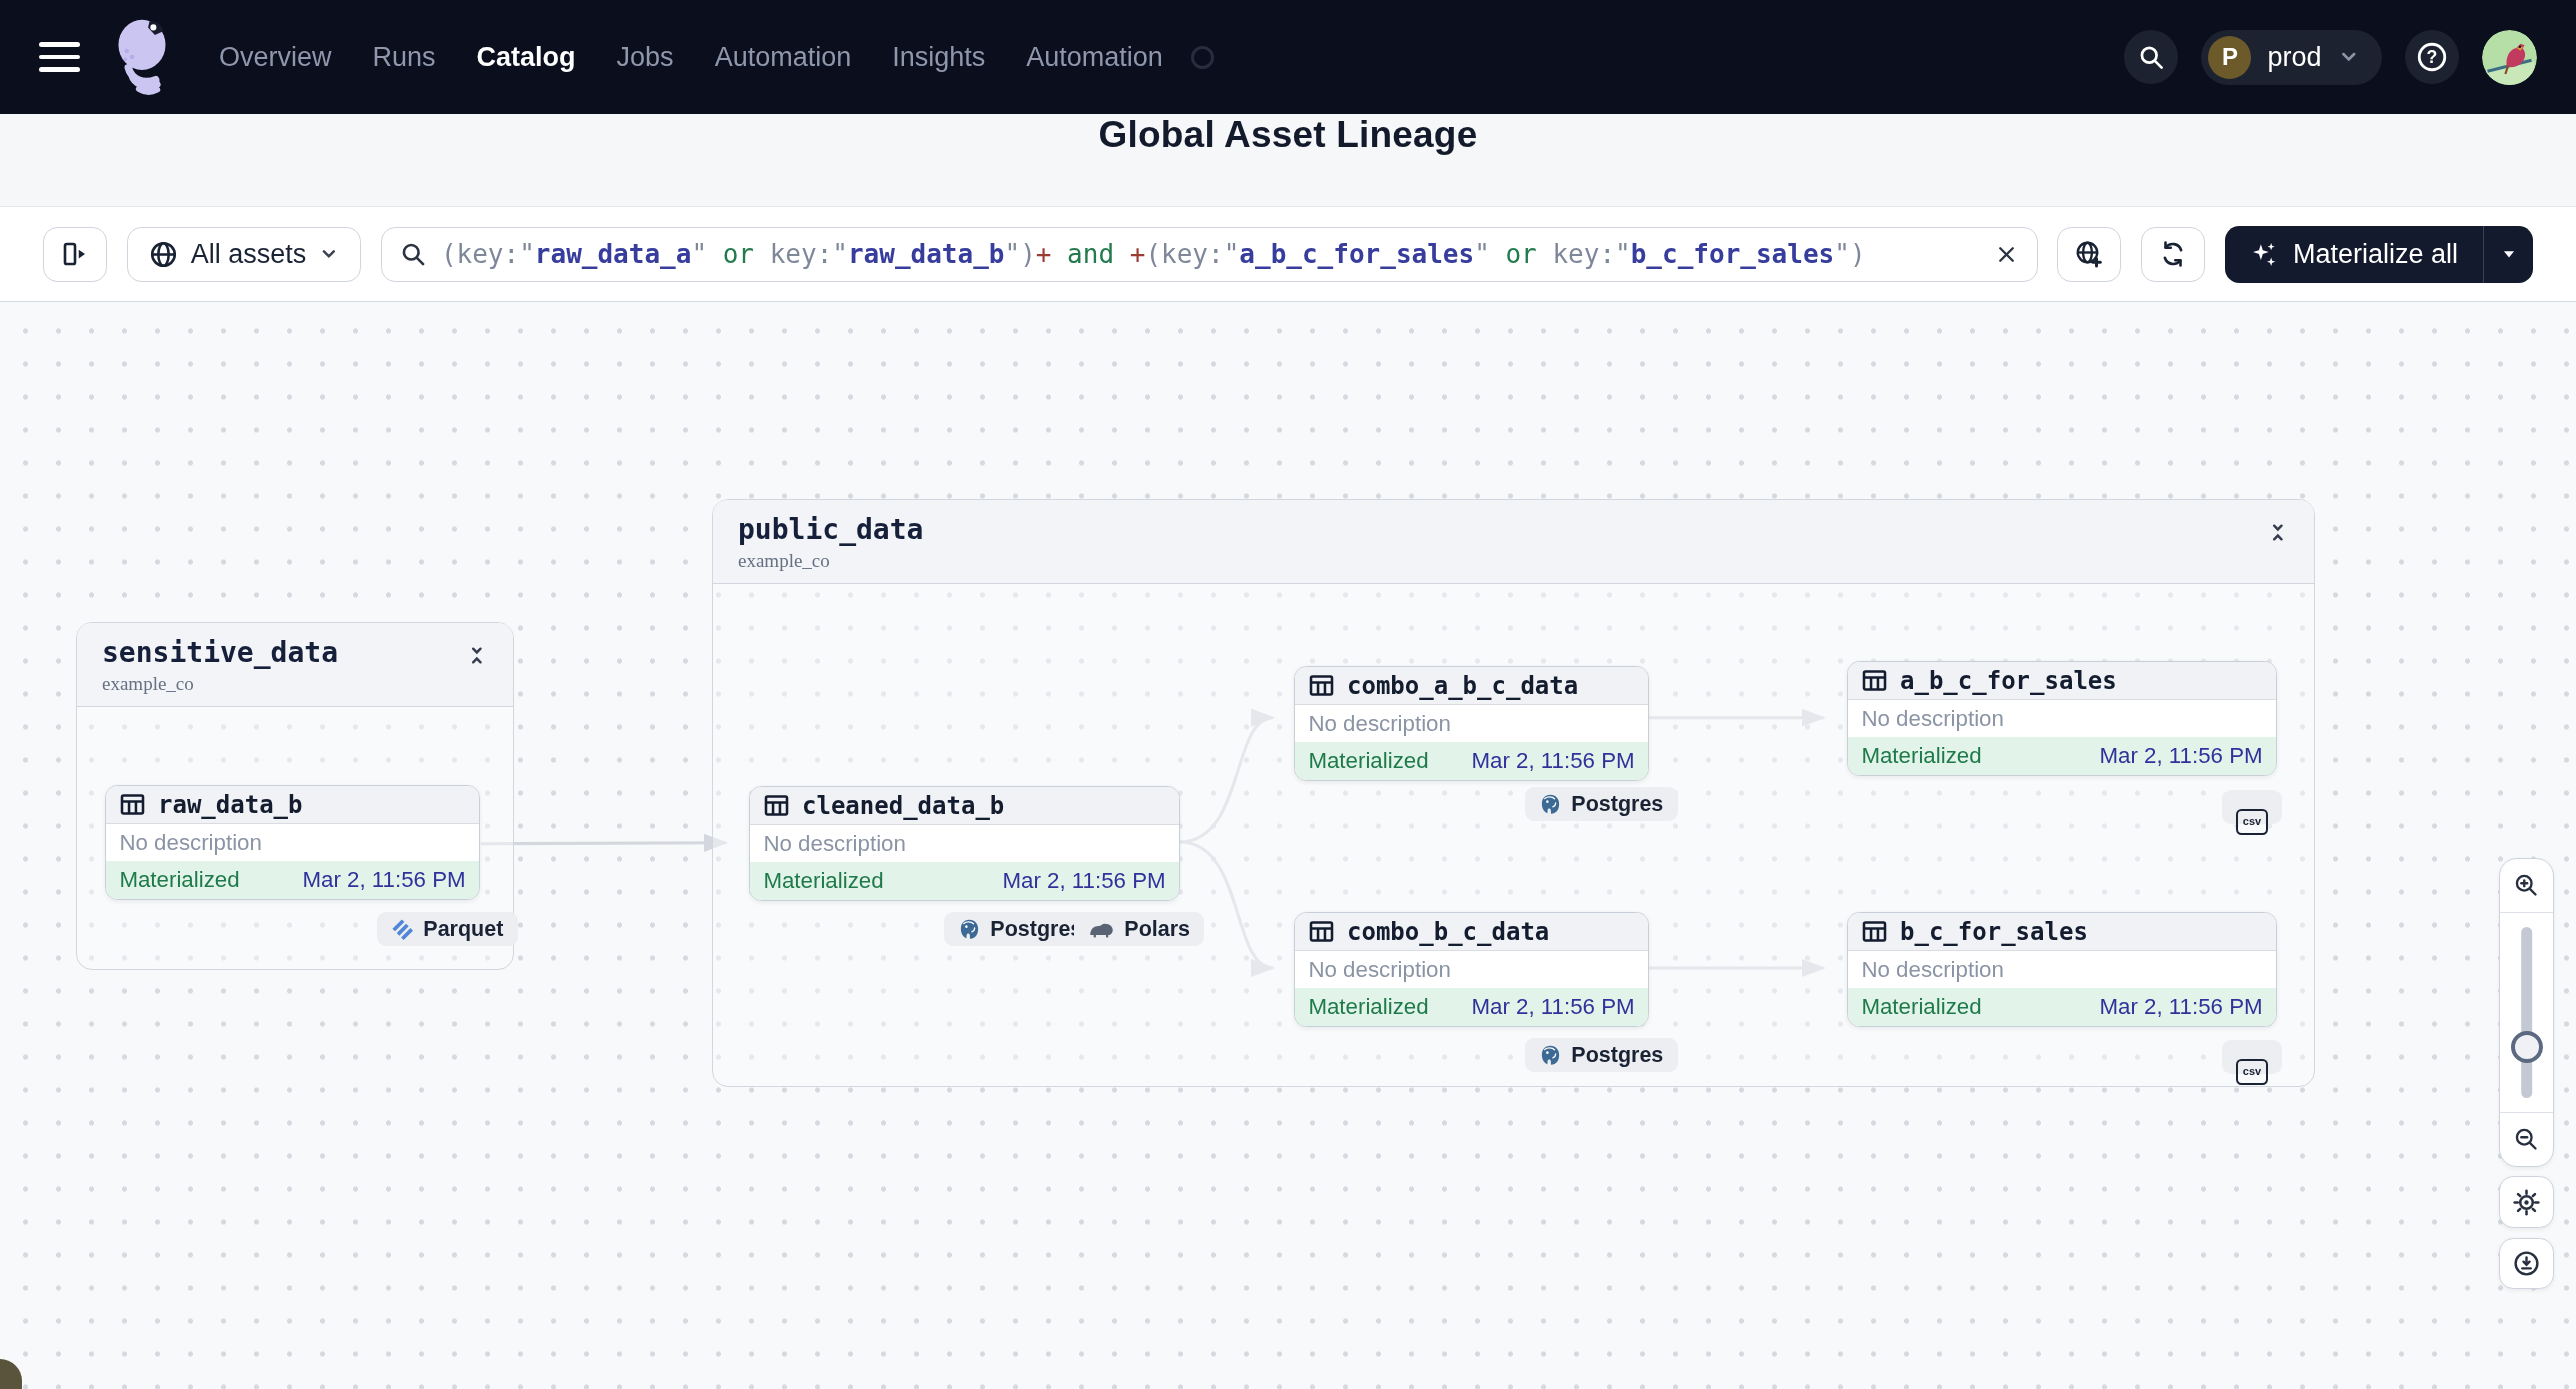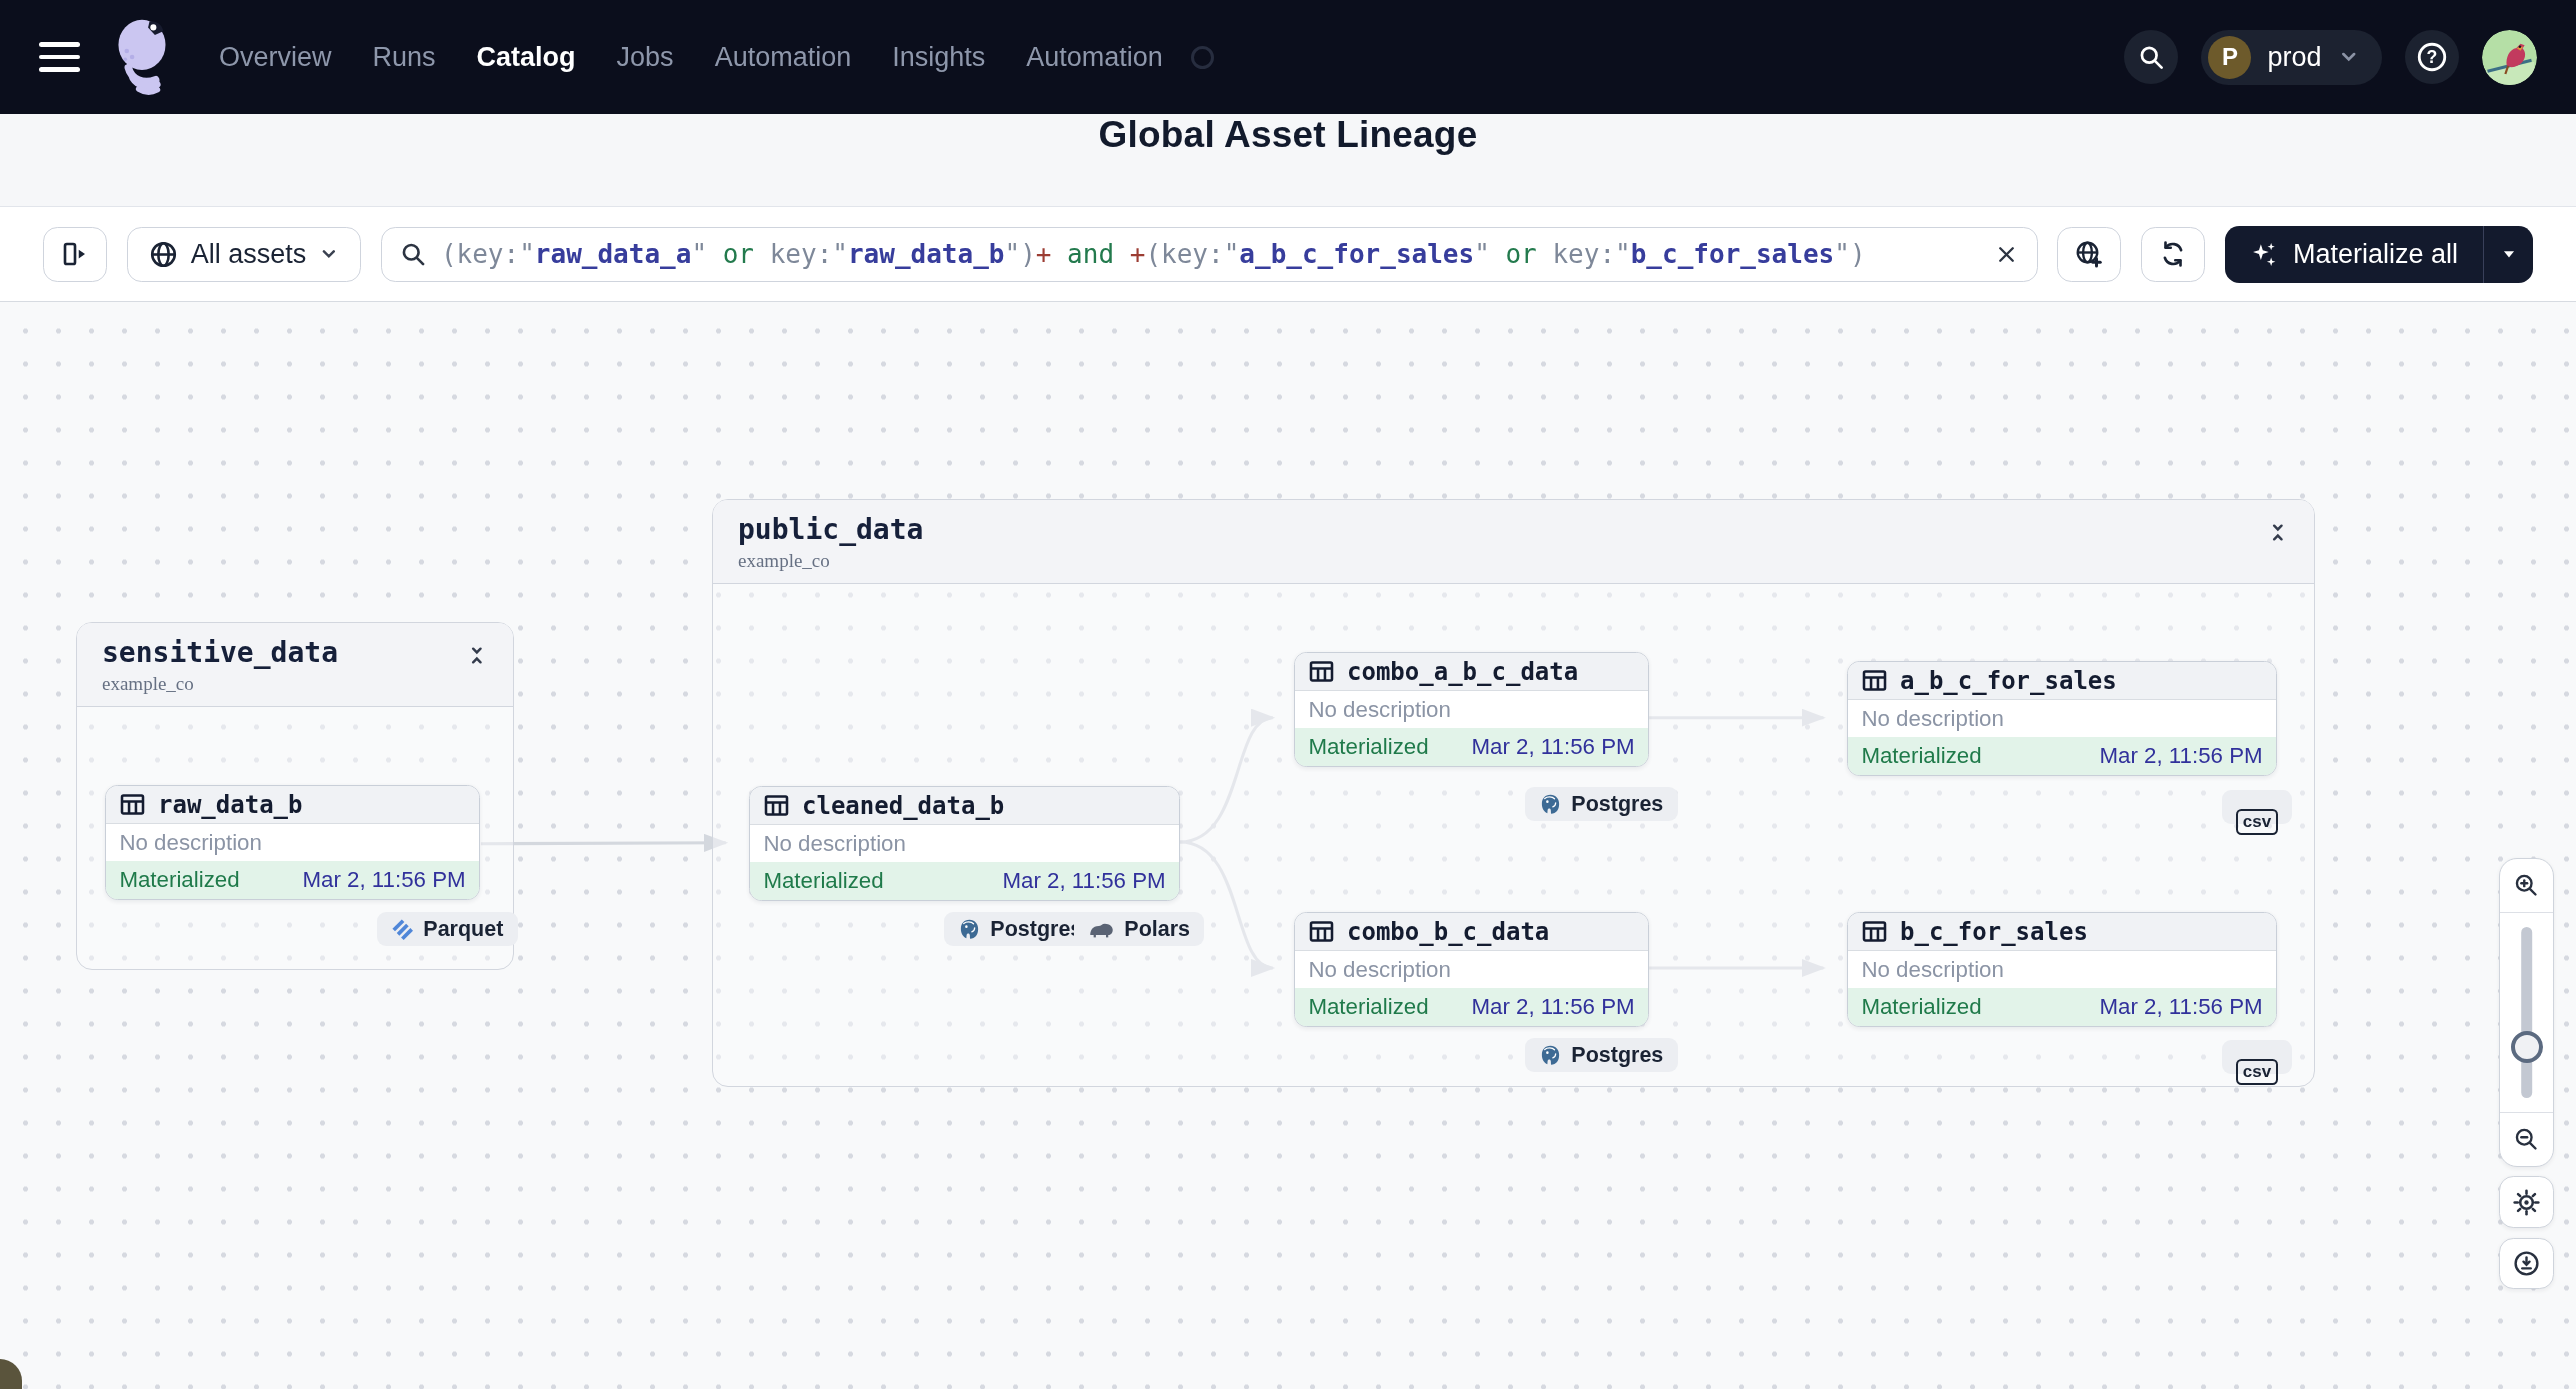--- a/index.html
+++ b/index.html
@@ -55,26 +55,26 @@
   .collapse-btn { cursor:pointer; padding:7.2px 1.8px; }
 
   .asset-node { position:absolute; border:1.3px solid #c9cfd8; border-radius:12.5px; background:#fff; box-shadow:0 1.8px 4.5px rgba(16,24,40,.07); overflow:hidden; cursor:pointer; }
   .node-header { height:38px; background:#f0f2f5; border-bottom:0.9px solid #d9dde2; display:flex; align-items:center; gap:11.6px; padding:0 13.4px; font-family:"DejaVu Sans Mono", monospace; font-weight:bold; font-size:24px; color:#141c30; }
   .node-desc { height:37px; display:flex; align-items:center; padding:0 13.4px; font-size:22.3px; color:#8b94a5; background:#fff; }
   .node-status { height:38px; background:#e2f3e9; display:flex; align-items:center; justify-content:space-between; padding:0 13.4px; font-size:22.3px; }
   .status-label { color:#1f7a4a; }
   .status-time { color:#31319b; }
 
   .badge { position:absolute; height:34px; background:#eceef2; border-radius:9px; display:flex; align-items:center; gap:9px; padding:0 14.3px; font-size:21.5px; font-weight:bold; color:#1a2334; }
-  .csv-chip { border:2.2px solid #1a2334; border-radius:5.4px; font-size:17px; font-weight:bold; padding:0 4.5px; line-height:21.5px; color:#1a2334; font-family:"Liberation Sans",sans-serif;margin-top:30px; }
+  .csv-chip { border:2.2px solid #1a2334; border-radius:5.4px; font-size:11px; font-weight:bold; padding:0 4.5px; line-height:21.5px; color:#1a2334; font-family:"Liberation Sans",sans-serif;margin-top:30px; }
 
   
   .pos-raw      { left:105px;  top:483px; width:375px; }
   .pos-cleaned  { left:749px;  top:484px; width:431px; }
-  .pos-combo-a  { left:1294px; top:350px; width:355px;text-align:right; }
+  .pos-combo-a  { left:1294px; top:364px; width:355px;text-align:right; }
   .pos-sales-a  { left:1847px; top:359px; width:430px; }
   .pos-combo-b  { left:1294px; top:610px; width:355px; }
   .pos-sales-b  { left:1847px; top:610px; width:430px; }
   .grp-sensitive { left:76px;  top:320px; width:438px;  height:348px; }
   .grp-public    { left:712px; top:197px; width:1603px; height:588px; }
 
   .bdg-parquet    { left:377px;  top:610px; }
   .bdg-pg-cleaned { left:944px; top:610px; }
   .bdg-polars     { left:1074px; top:610px; }
   .bdg-pg-comboa  { left:1525px; top:485px; }

